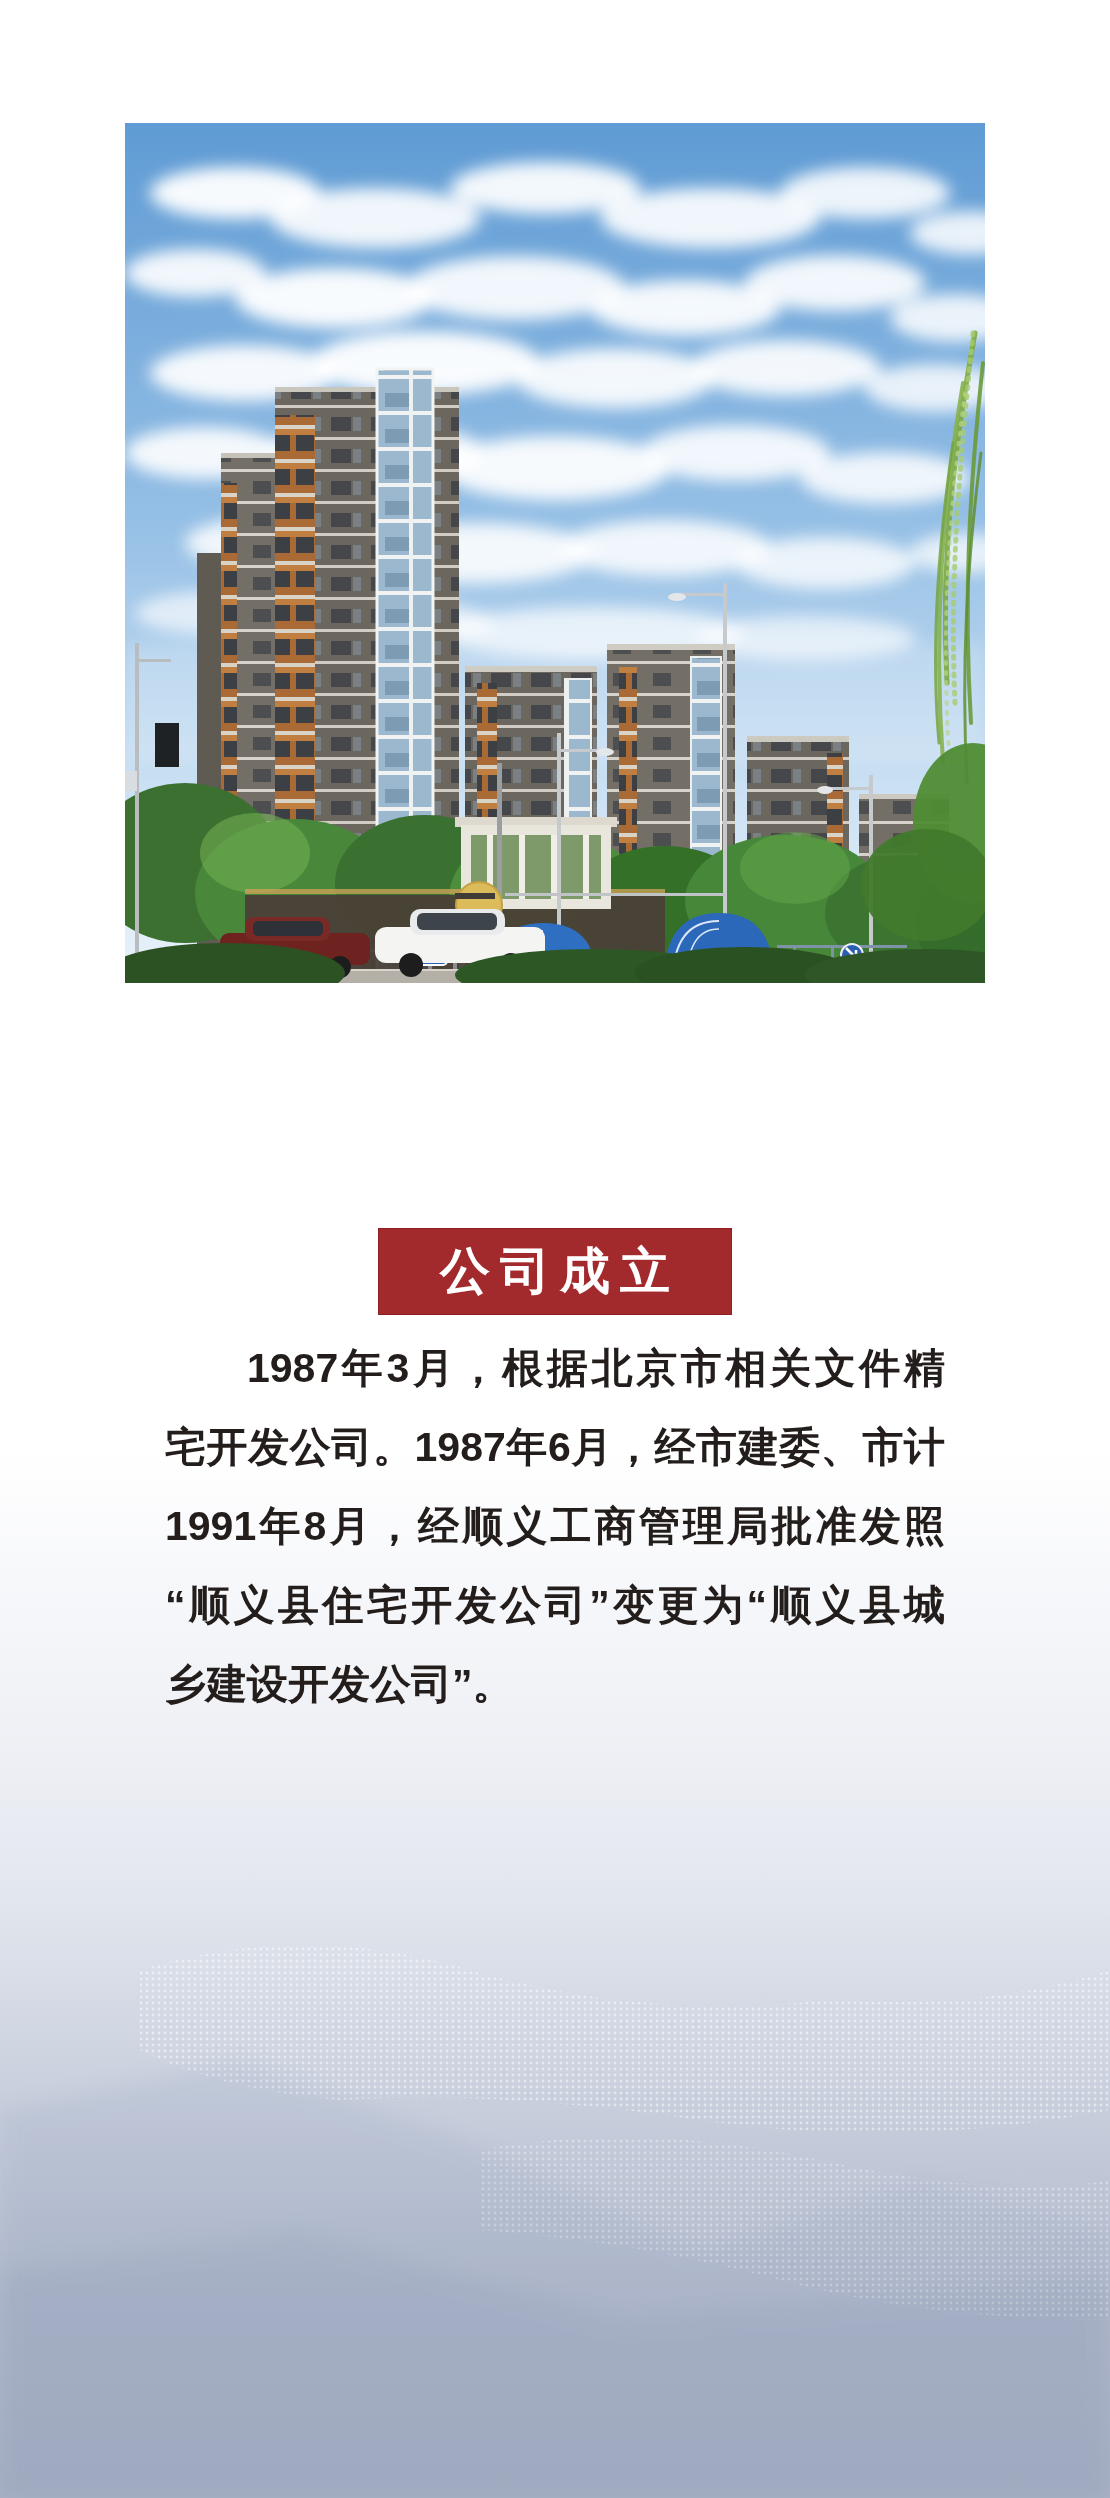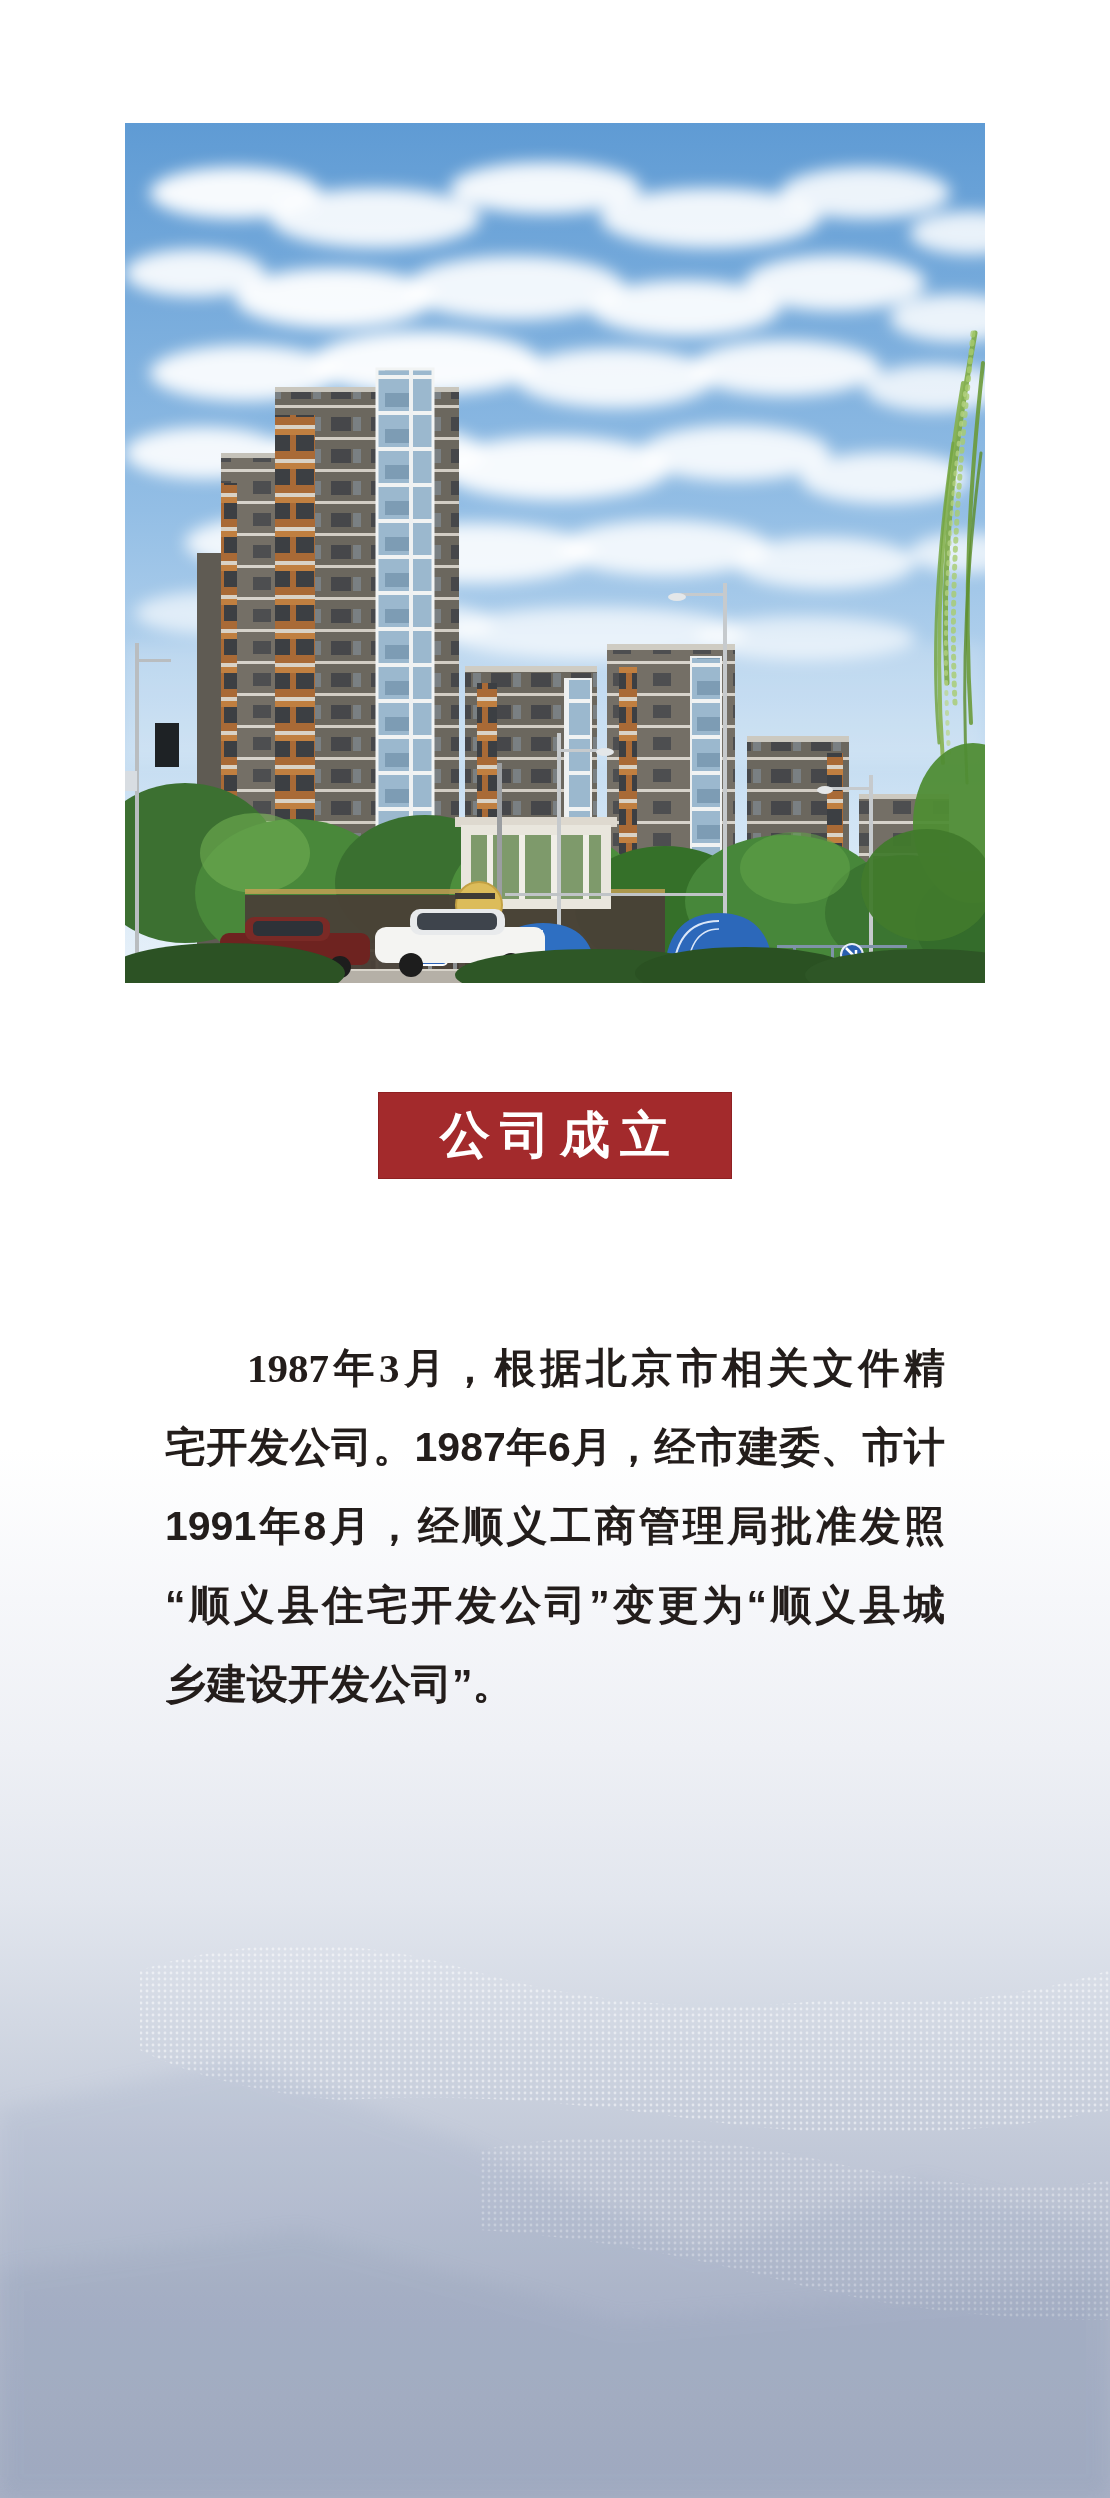--- a/index.html
+++ b/index.html
@@ -15,21 +15,21 @@
       #e2e6ee 76%, #d2d8e3 81%,
       #c2c9d8 86%, #b2bacc 92%,
       var(--gradient-bottom, #aab2c6) 100%);
   }
   .photo {
     position:absolute; left:125px; top:123px;
     width:860px; height:860px; margin:0;
   }
   .photo svg { display:block; width:100%; height:100%; }
   .banner {
-    position:absolute; left:378px; top:1092px;
+    position:absolute; left:378px; top:1228px;
     width:354px; height:87px;
     background:var(--banner-red, #a32a2c);
     box-shadow:inset 0 0 0 1px rgba(120,20,22,.45);
     display:flex; align-items:center; justify-content:center;
   }
   .banner-title {
     color:var(--banner-text, #ffffff);
     font-family:"Liberation Serif", serif;
     font-weight:bold;
     font-size:50px;
@@ -40,21 +40,21 @@
   .article {
     position:absolute; left:165px; top:1329px; width:780px;
     color:var(--body-text, #231d1b);
     font-size:41px; line-height:79px; font-weight:bold;
   }
   .article .line {
     text-align:justify;
     text-align-last:justify;
     white-space:nowrap;
   }
-  .article .line.first { text-indent:2em;font-family:Liberation Serif, serif; }
+  .article .line.first { text-indent:2em; }
   .article .line.last  { text-align-last:left; white-space:normal; }
   .bottom-art {
     position:absolute; left:0; top:1850px; width:1110px; height:648px;
     pointer-events:none;
   }
   .bottom-art svg { display:block; width:100%; height:100%; }
 </style>
 </head>
 <body>
 

